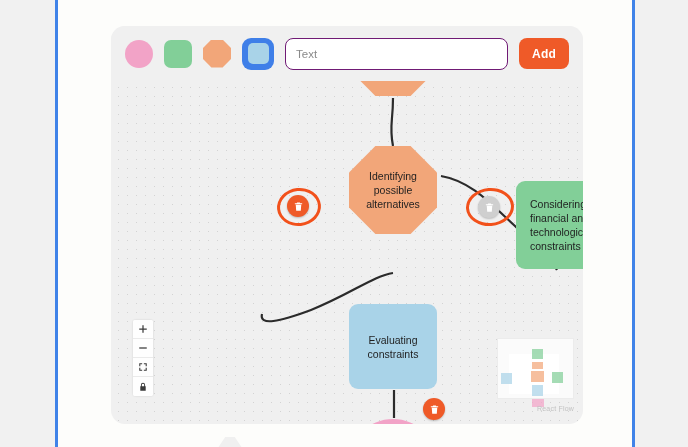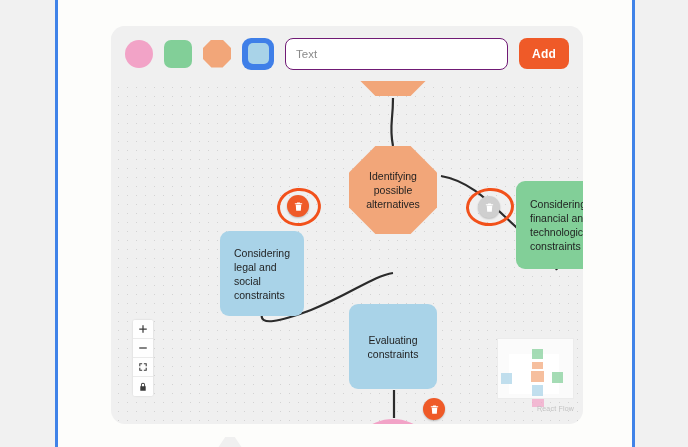--- a/index.html
+++ b/index.html
@@ -277,28 +277,20 @@
 
       <div class="node" style="left:405px; top:155px; width:88px; height:88px;">
         <div class="handle top tgt-l c-green"></div>
         <div class="handle top tgt-r c-green"></div>
         <div class="node-body rect c-green">
           <span class="node-label">Considering financial and technological constraints</span>
         </div>
         <div class="handle bottom c-green"></div>
       </div>
 
-      <div class="node" style="left:109px; top:205px; width:84px; height:85px;">
-        <div class="handle top tgt-l c-blue"></div>
-        <div class="handle top tgt-r c-blue"></div>
-        <div class="node-body rect c-blue">
-          <span class="node-label">Considering legal and social constraints</span>
-        </div>
-        <div class="handle bottom c-blue"></div>
-      </div>
 
       <div class="node" style="left:238px; top:278px; width:88px; height:85px;">
         <div class="handle top tgt-l c-blue"></div>
         <div class="handle top tgt-r c-blue"></div>
         <div class="node-body rect c-blue">
           <span class="node-label centered">Evaluating constraints</span>
         </div>
         <div class="handle bottom c-blue"></div>
       </div>
 

